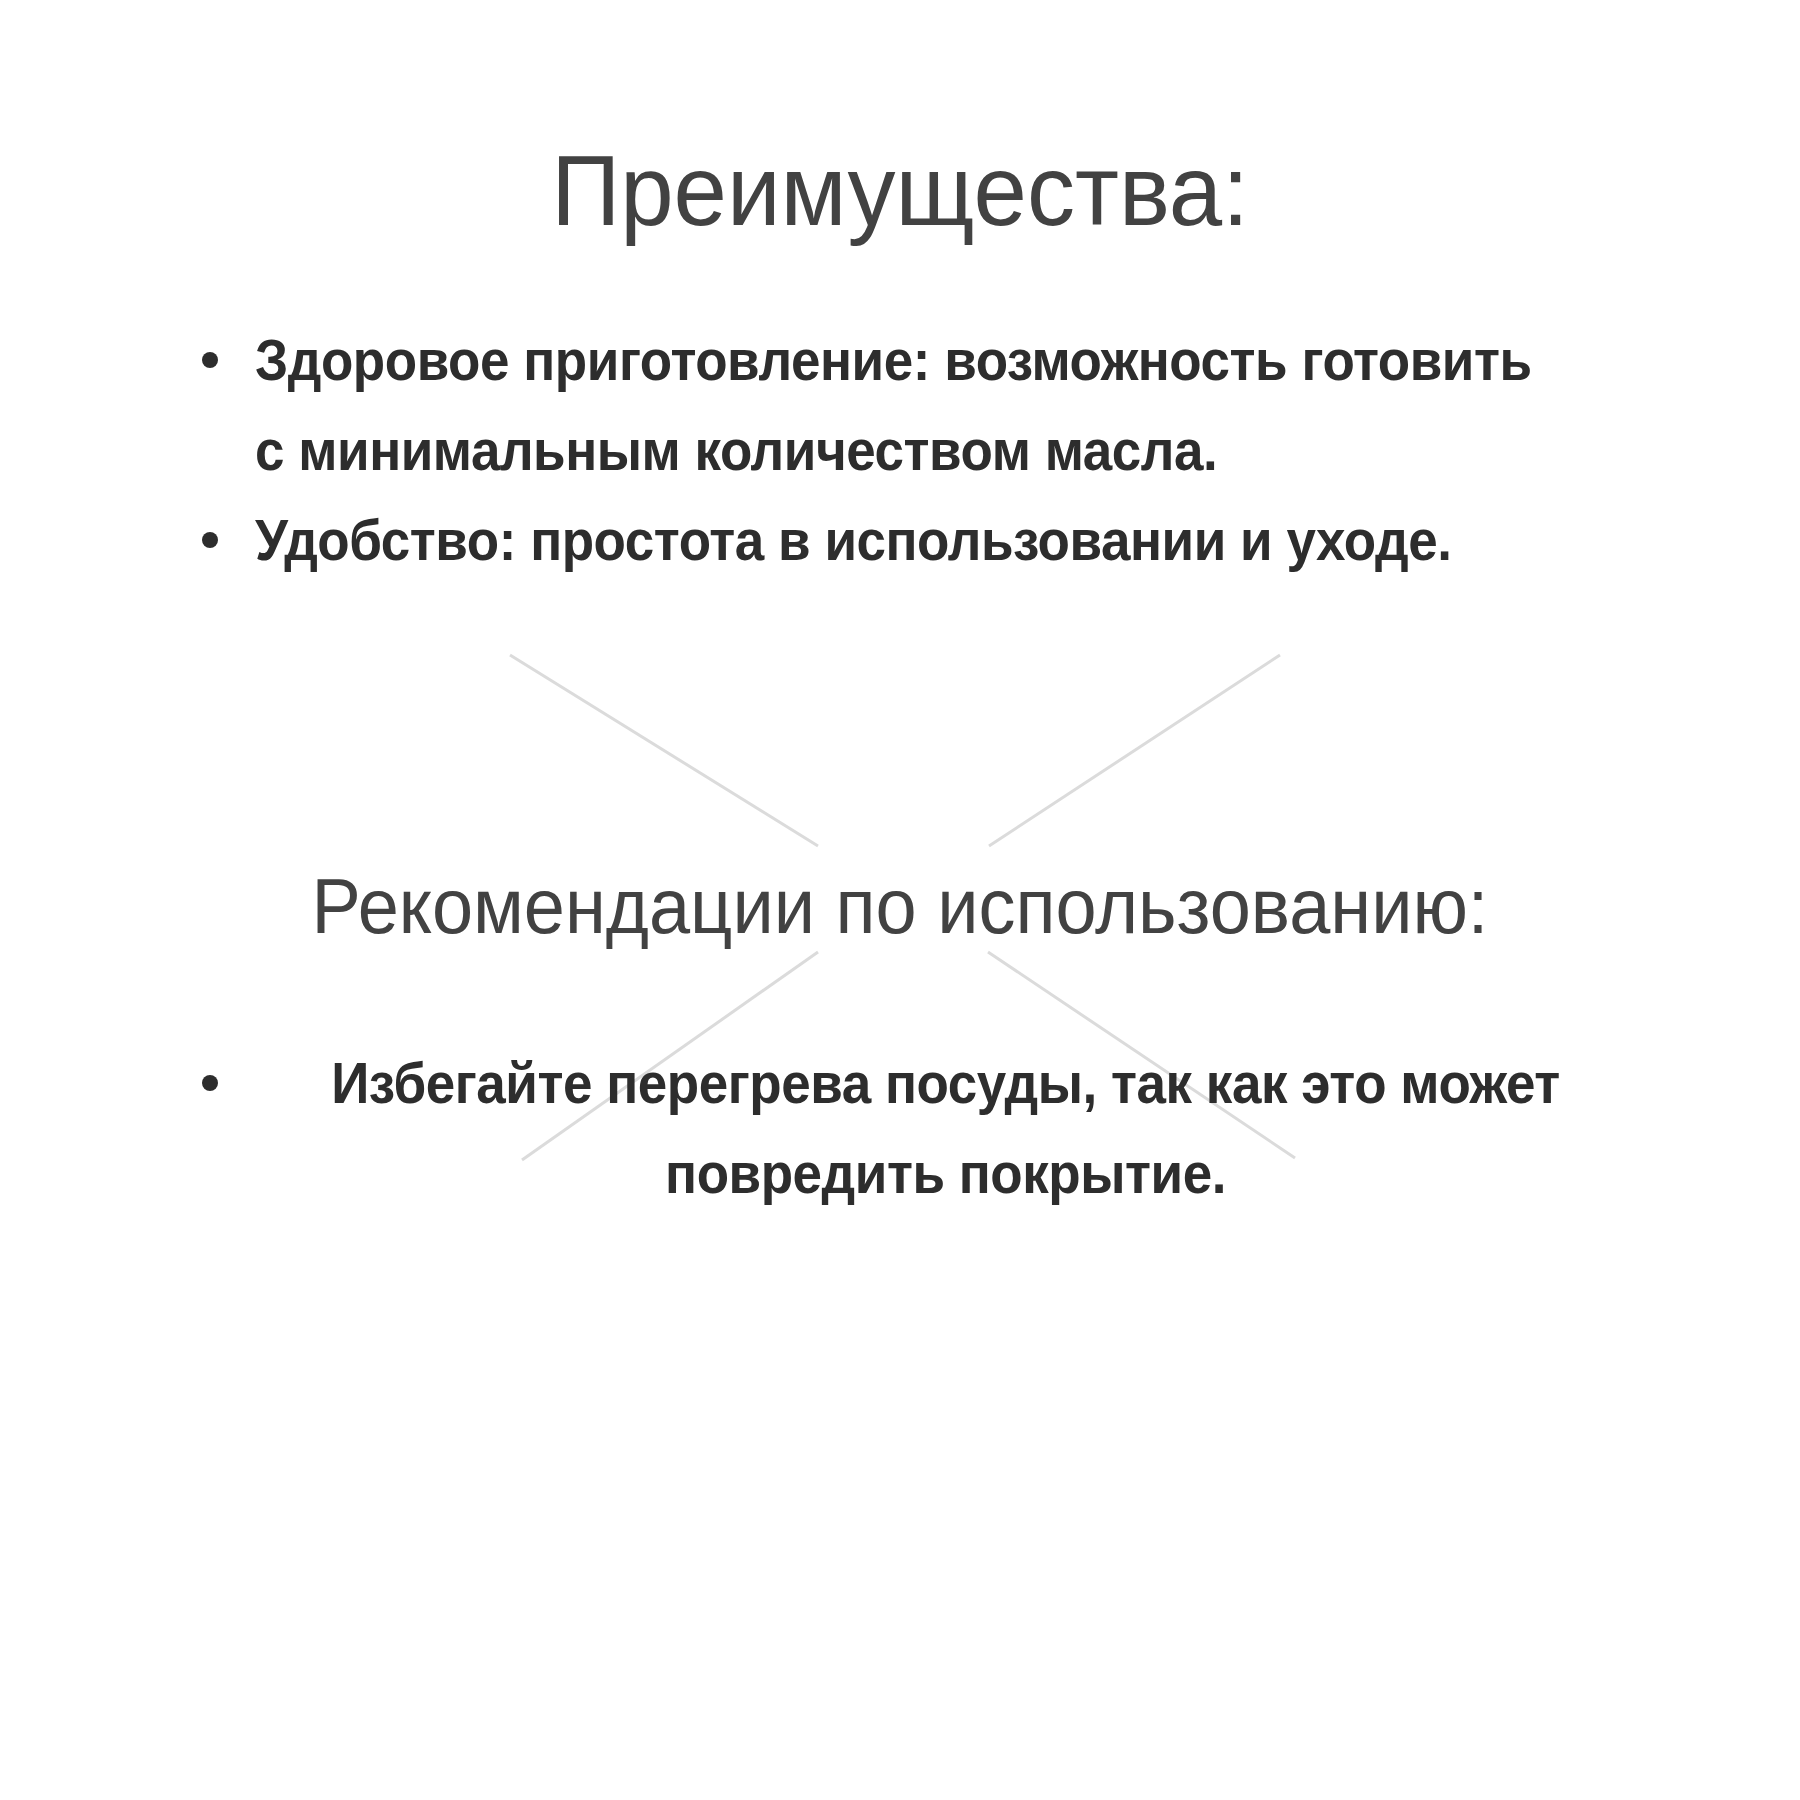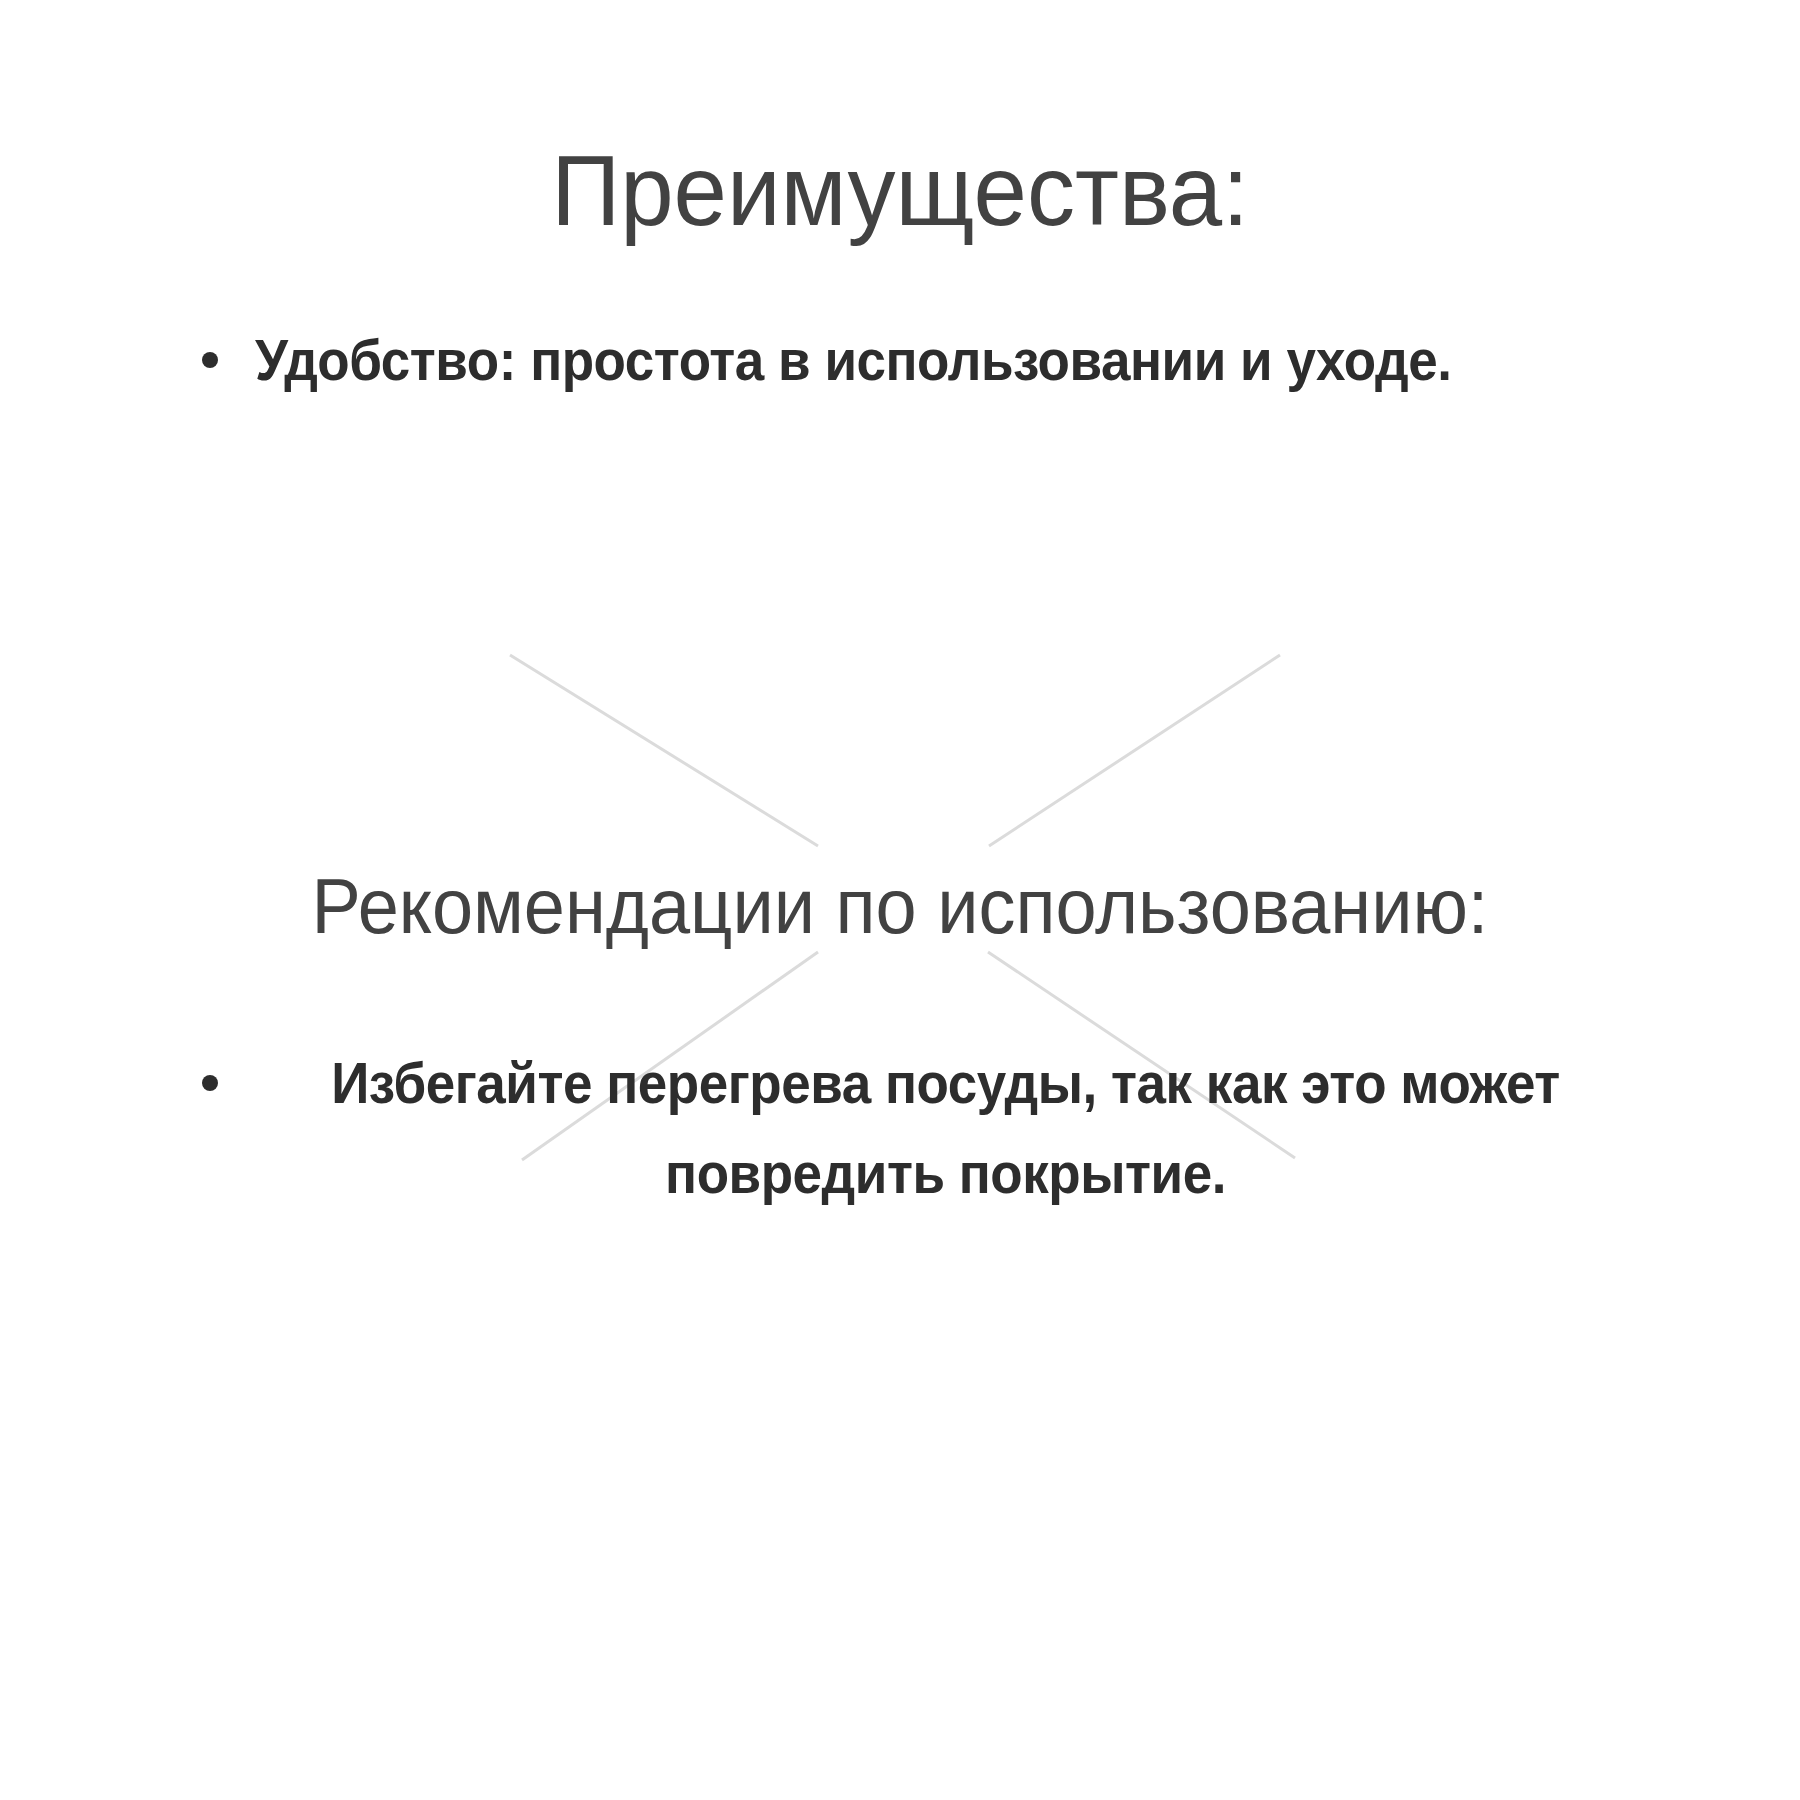--- a/index.html
+++ b/index.html
@@ -81,20 +81,24 @@
       </g>
     </svg>
   </div>
 
   <div class="content">
 
     <h1 class="title-advantages">Преимущества:</h1>
 
     <ul class="bullets list-advantages">
       <li>
+        <div class="item-text">Здоровое приготовление: возможность готовить
+с минимальным количеством масла.</div>
+      </li>
+      <li>
         <div class="item-text">Удобство: простота в использовании и уходе.</div>
       </li>
     </ul>
 
     <h1 class="title-recommendations">Рекомендации по использованию:</h1>
 
     <ul class="bullets list-recommendations">
       <li>
         <div class="item-text">Избегайте перегрева посуды, так как это может
 повредить покрытие.</div>

